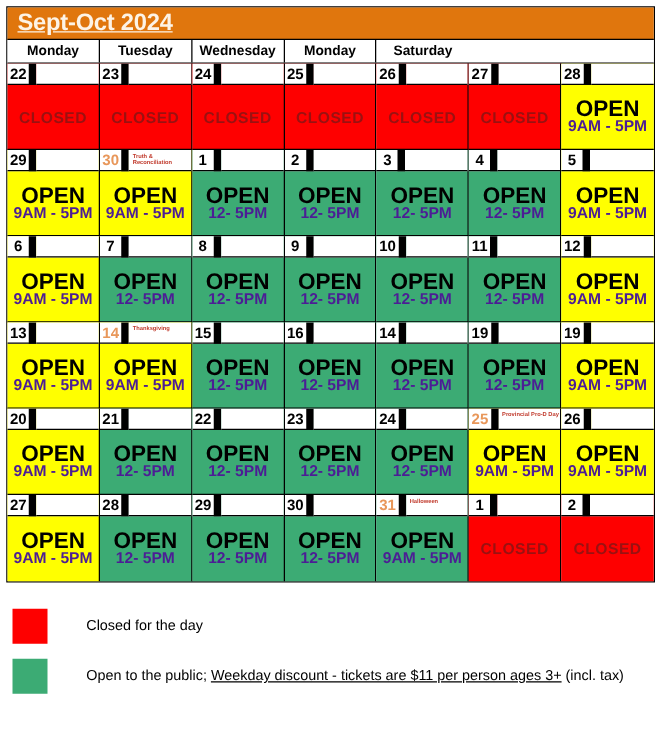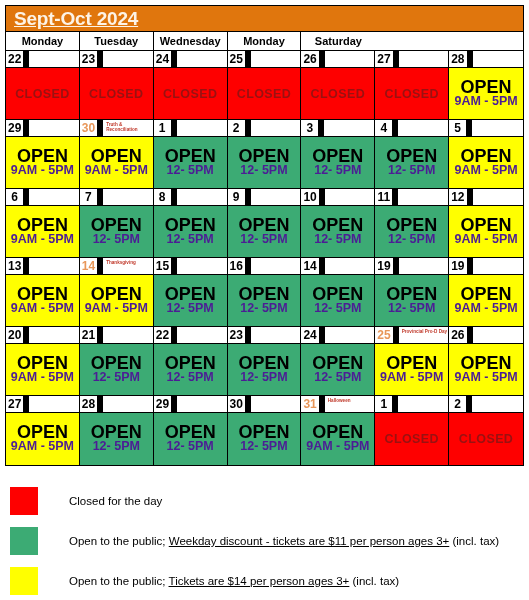--- a/index.html
+++ b/index.html
@@ -641,19 +641,15 @@
 
   <div class="legend" id="legend-container">
       <div class="legend-row">
         <div class="swatch red"></div>
         <div class="legend-text"><span>Closed for the day</span></div>
       </div>
       <div class="legend-row">
         <div class="swatch green"></div>
         <div class="legend-text"><span>Open to the public; </span><span class="u">Weekday discount - tickets are $11 per person ages 3+</span><span> (incl. tax)</span></div>
       </div>
-      <div class="legend-row">
-        <div class="swatch yellow"></div>
-        <div class="legend-text"><span>Open to the public; </span><span class="u">Tickets are $14 per person ages 3+</span><span> (incl. tax)</span></div>
-      </div>
     </div>
 
 </div>
 
 </body></html>

